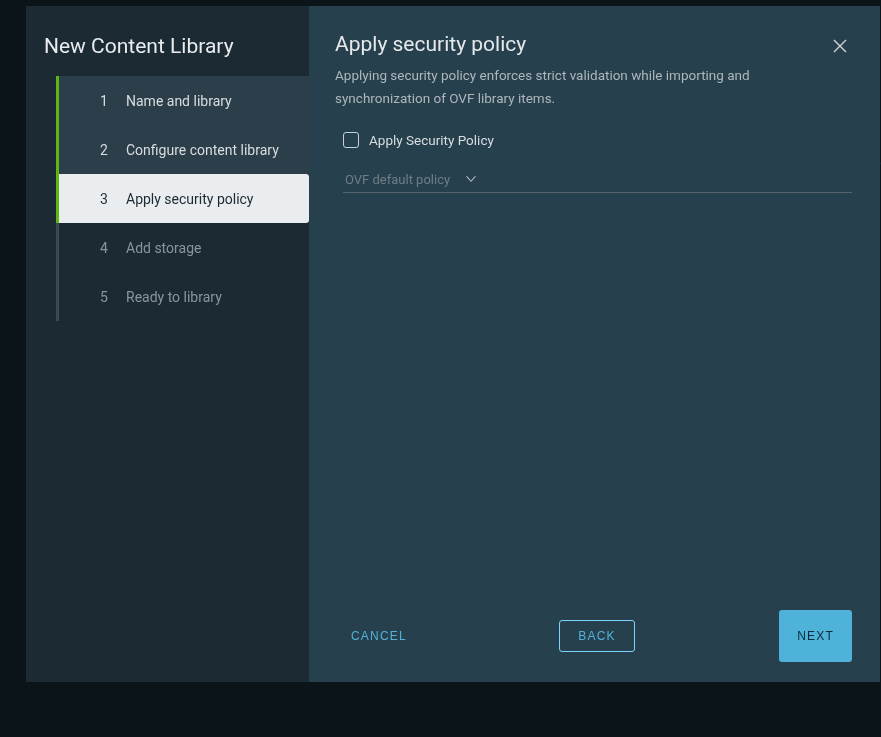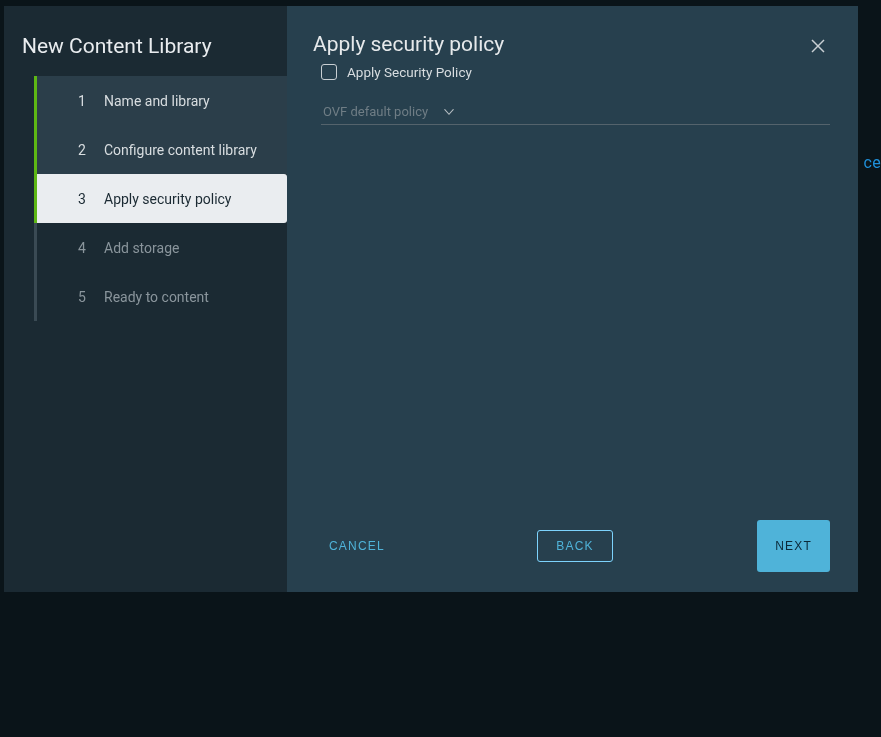--- a/index.html
+++ b/index.html
@@ -11,23 +11,23 @@
       font-family: -apple-system, BlinkMacSystemFont, "Segoe UI", Roboto, Helvetica, Arial, sans-serif;
       background: #0a1419;
       width: 881px;
       height: 737px;
       overflow: hidden;
       position: relative;
     }
     .modal {
       position: absolute;
       top: 6px;
-      left: 4px;
+      left: 26px;
       width: 854px;
-      height: 586px;
+      height: 676px;
       background: #14532d;
       display: flex;
       border-radius: 2px;
     }
     .sidebar {
       width: 283px;
       background: #1b2a33;
       padding: 24px 0 0 0;
       flex-shrink: 0;
     }
@@ -240,29 +240,30 @@
       <div class="step active">
         <span class="step-num">3</span>
         <span>Apply security policy</span>
       </div>
       <div class="step upcoming">
         <span class="step-num">4</span>
         <span>Add storage</span>
       </div>
       <div class="step upcoming">
         <span class="step-num">5</span>
-        <span>Ready to content</span>
+        <span>Ready to library</span>
       </div>
     </div>
   </div>
 
   <div class="main-panel">
     <div class="panel-header">
       <div>
         <div class="panel-title">Apply security policy</div>
+        <div class="panel-description">Applying security policy enforces strict validation while importing and synchronization of OVF library items.</div>
       </div>
       <div class="close-btn">
         <svg viewBox="0 0 16 16" fill="none" stroke="currentColor" stroke-width="1.5">
           <line x1="2" y1="2" x2="14" y2="14"></line>
           <line x1="14" y1="2" x2="2" y2="14"></line>
         </svg>
       </div>
     </div>
 
     <div class="checkbox-row">

